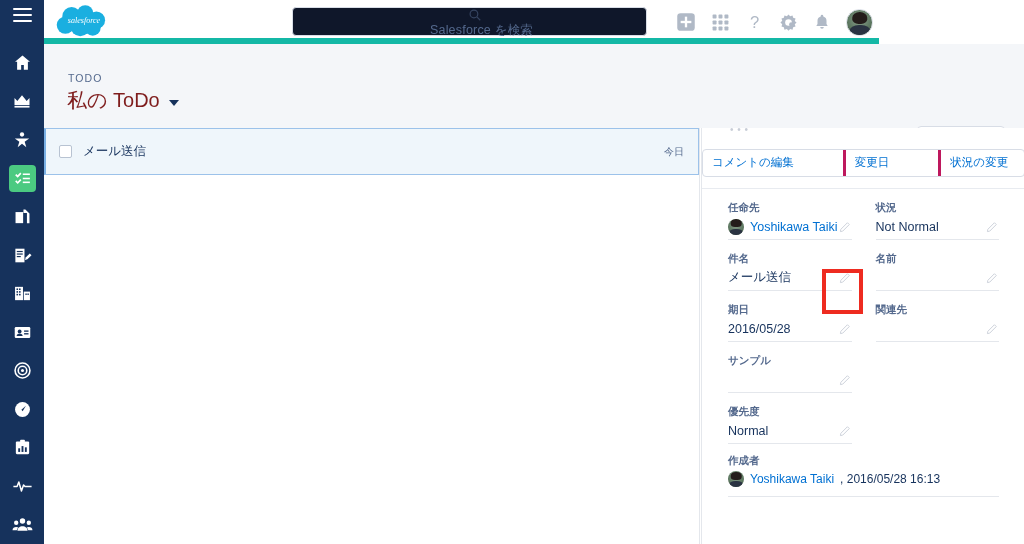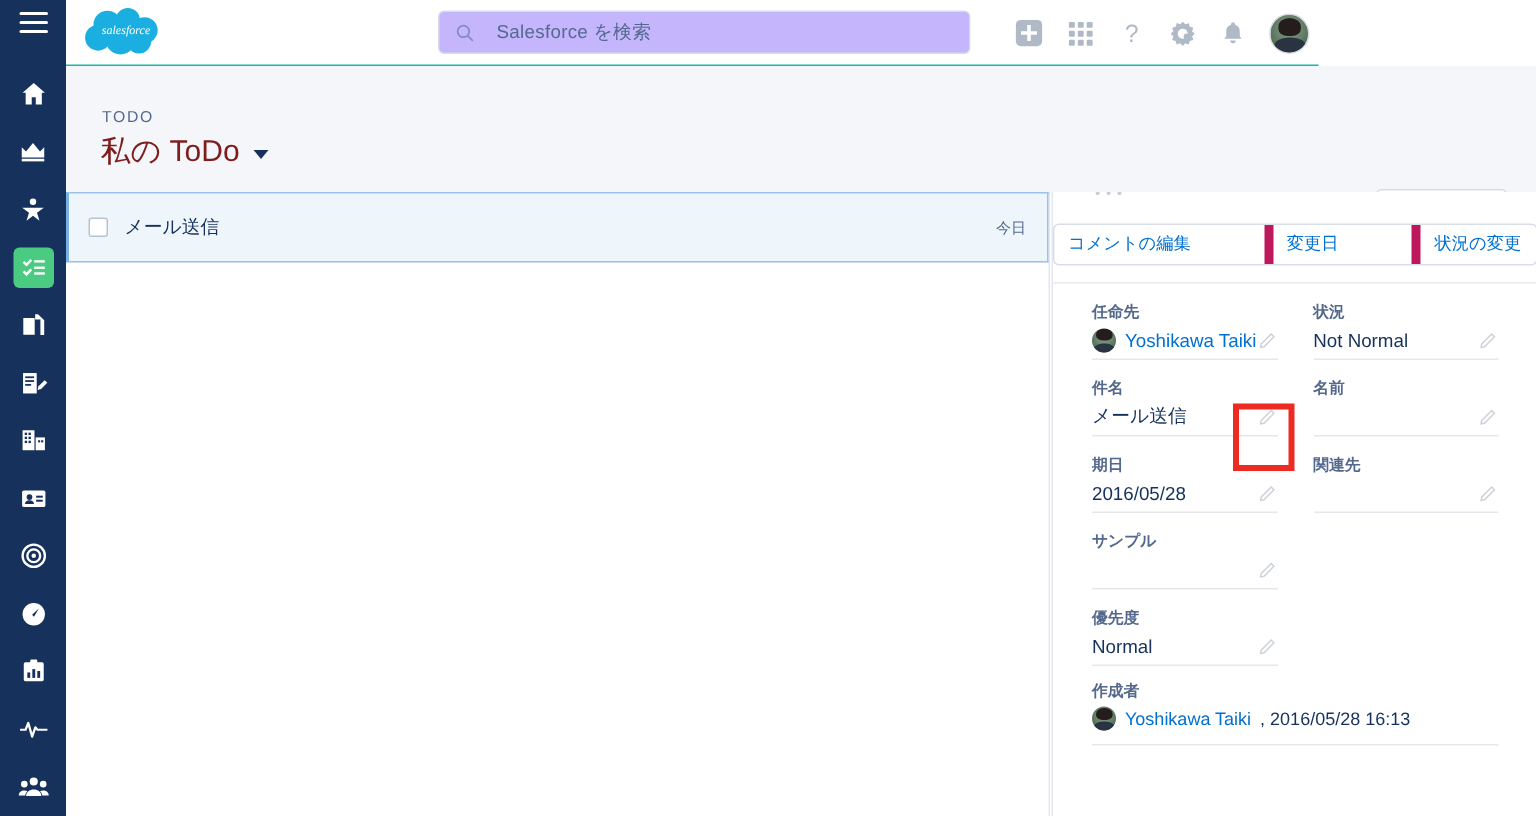--- a/index.html
+++ b/index.html
@@ -46,37 +46,38 @@
     width: 27px; height: 27px; border-radius: 4px;
     display: flex; align-items: center; justify-content: center;
   }
   .rail-item.active .chip { background: #4bca81; }
 
   
   .header {
     position: absolute; left: 44px; top: 0;
     width: 835px; height: 44px;
     background: #ffffff;
-    border-bottom: 1px solid #14b8a6;
+    border-bottom: 6px solid #14b8a6;
   }
   .sf-logo {
     position: absolute; left: 9px; top: 4px;
     width: 62px; height: 36px;
   }
   .search-wrap {
     position: absolute; left: 248px; top: 7px;
     width: 355px; height: 29px;
   }
   .search-box {
     width: 100%; height: 100%;
     border: 1px solid #d8dde6; border-radius: 4px;
-    background: #c4b5fd;
+    background: #0f172a;
     display: flex; align-items: center;
     padding-left: 10px;
     cursor: text;
+    flex-direction: column;
   }
   .search-box .sicon { width: 14px; height: 14px; flex: none; opacity: .55; }
   .search-text {
     margin-left: 14px;
     font-size: 12.5px; color: #54698d;
     letter-spacing: .2px;
   }
   .hdr-icons {
     position: absolute; right: 6px; top: 0; height: 44px;
     display: flex; align-items: center; gap: 15px;
@@ -187,21 +188,21 @@
     display: flex; align-items: stretch;
     border: 1px solid #d8dde6; border-radius: 4px;
     overflow: hidden; background: #fff;
     height: 28px;
     gap: 40px;
   }
   .btn-group > div {
     display: flex; align-items: center; justify-content: center;
     padding: 0 9px;
     font-size: 11.5px; color: #0070d2;
-    border-left: 6px solid #be185d;
+    border-left: 3px solid #be185d;
     cursor: pointer; white-space: nowrap;
   }
   .btn-group > div:first-child { border-left: none; }
   .btn-group .bcaret { padding: 0 9px; }
   .bcaret i {
     display: block; width: 0; height: 0;
     border-left: 5px solid transparent;
     border-right: 5px solid transparent;
     border-top: 6px solid #0070d2;
   }

